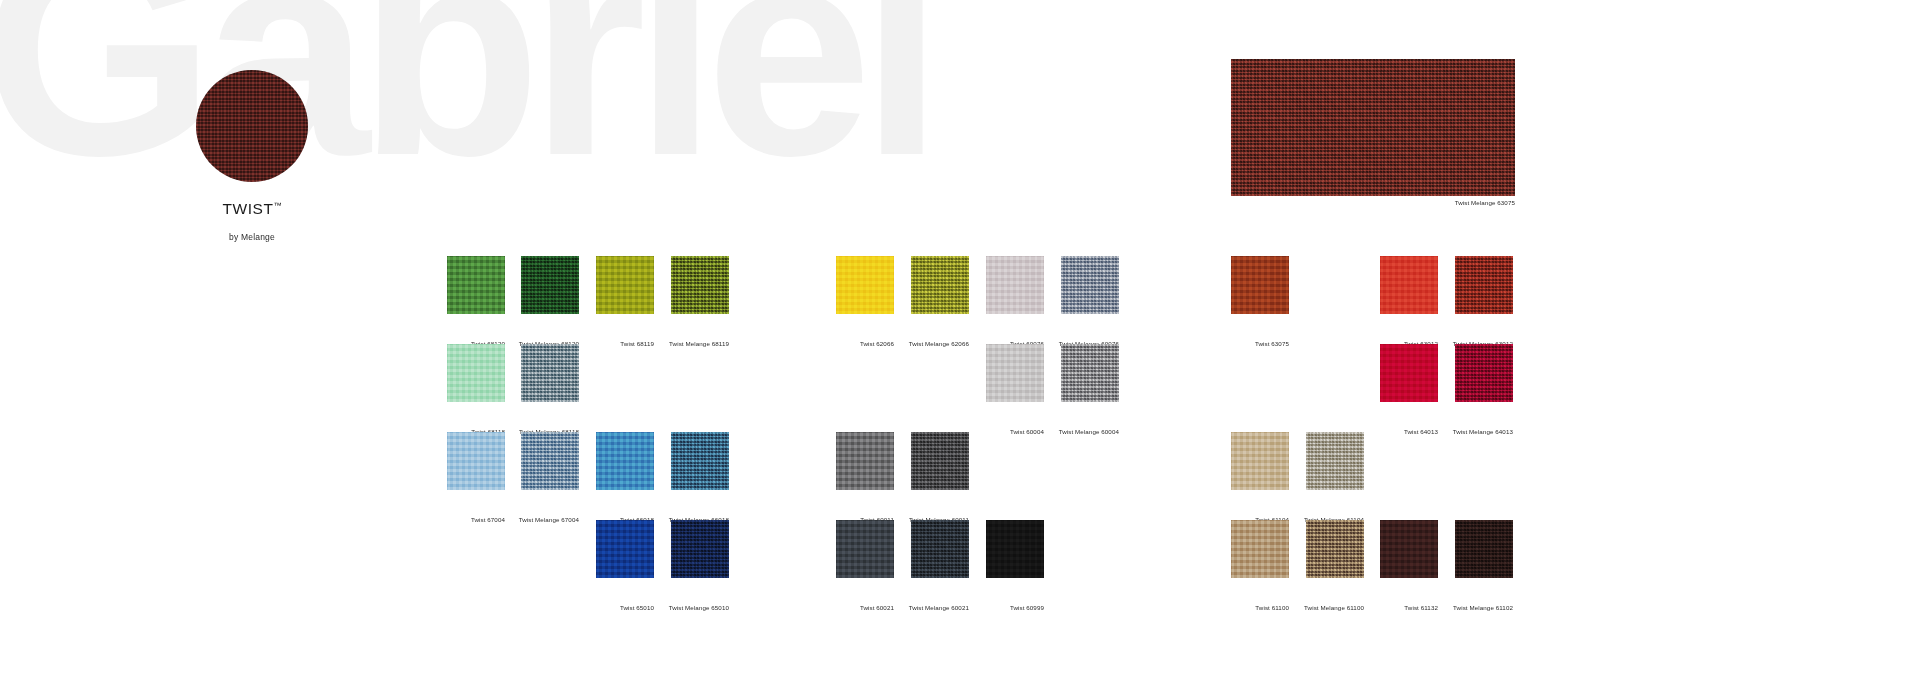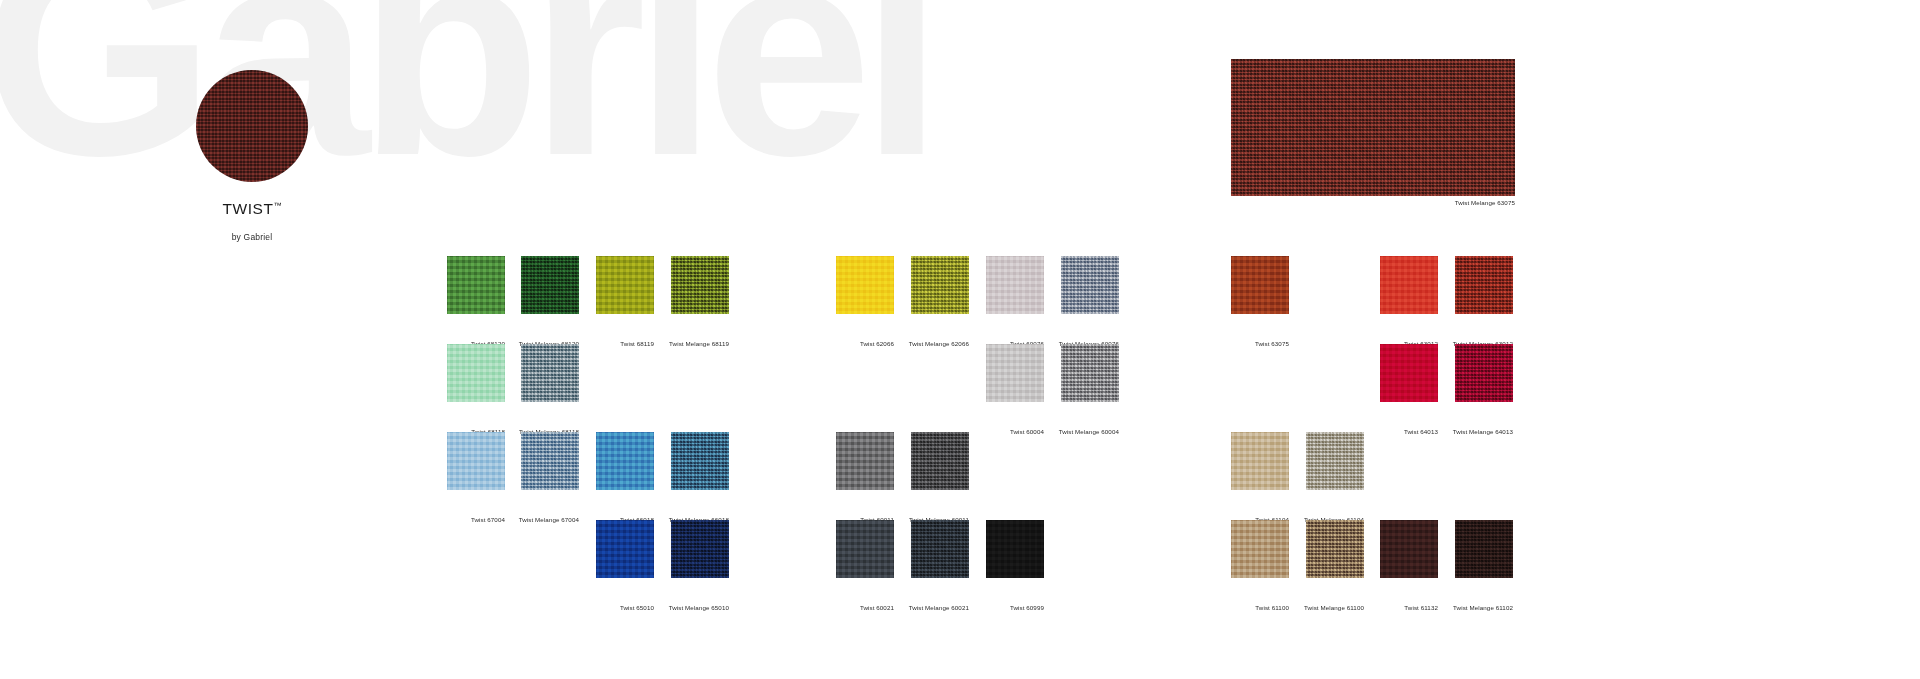--- a/index.html
+++ b/index.html
@@ -116,21 +116,21 @@
 <div id="stage">
 
   <div id="hero" style="background: rgb(92, 36, 32);">
     <div class="hero-tex"></div>
   </div>
 
   <div id="titles">
     <div class="l1">
       <span>TWIST</span><span class="tm">™</span>
     </div>
-    <div class="by">by Gabriel</div>
+    <div class="by">by Melange</div>
   </div>
 
   <div class="swatch wide" id="feature" style="left: 1231px; top: 59px; background: rgb(107, 43, 36);">
     <div class="tex melange"></div>
   </div>
   <div class="caption" id="feature-caption" style="left:1315px;top:199px;width:200px;">Twist Melange 63075</div>
 
   <div id="swatch-layer">
       <div class="swatch" style="left: 447px; top: 256px; background: rgb(75, 139, 59);">
         <div class="tex"></div>

